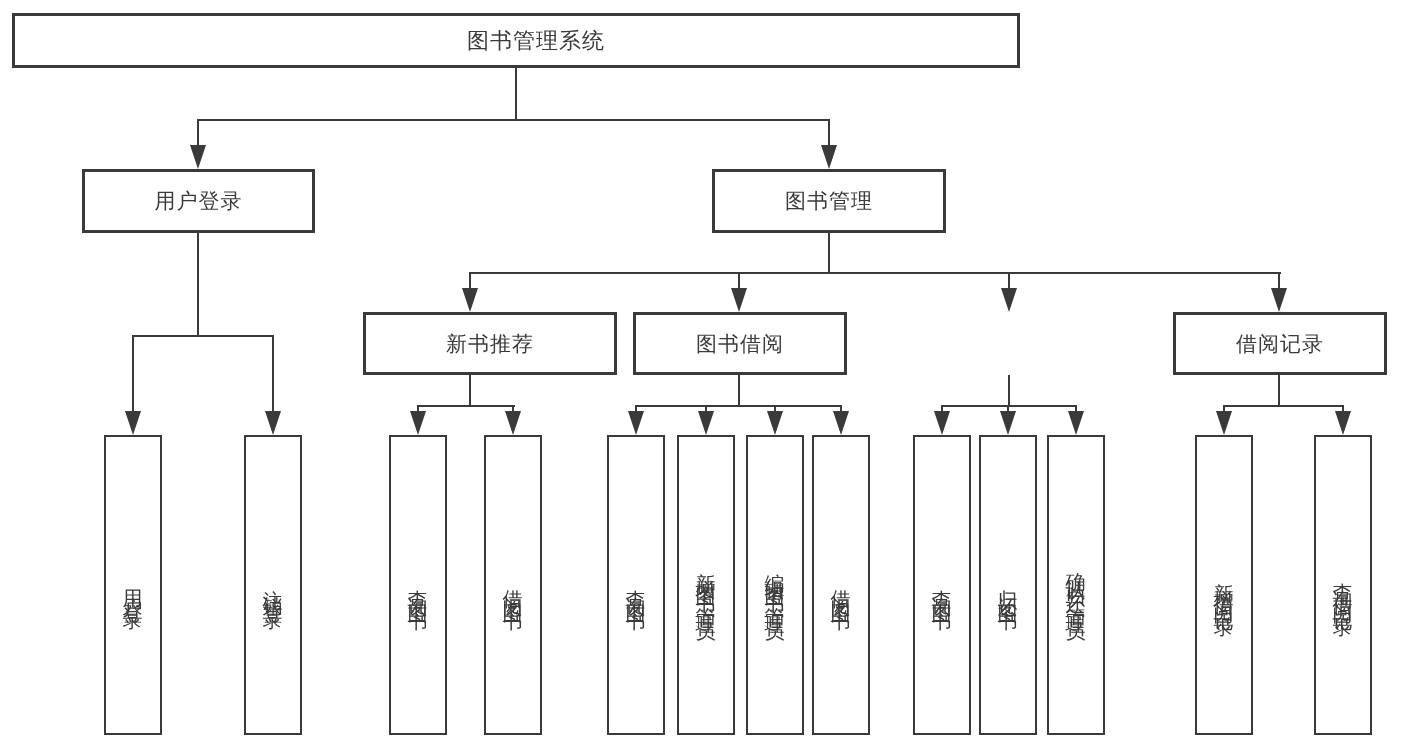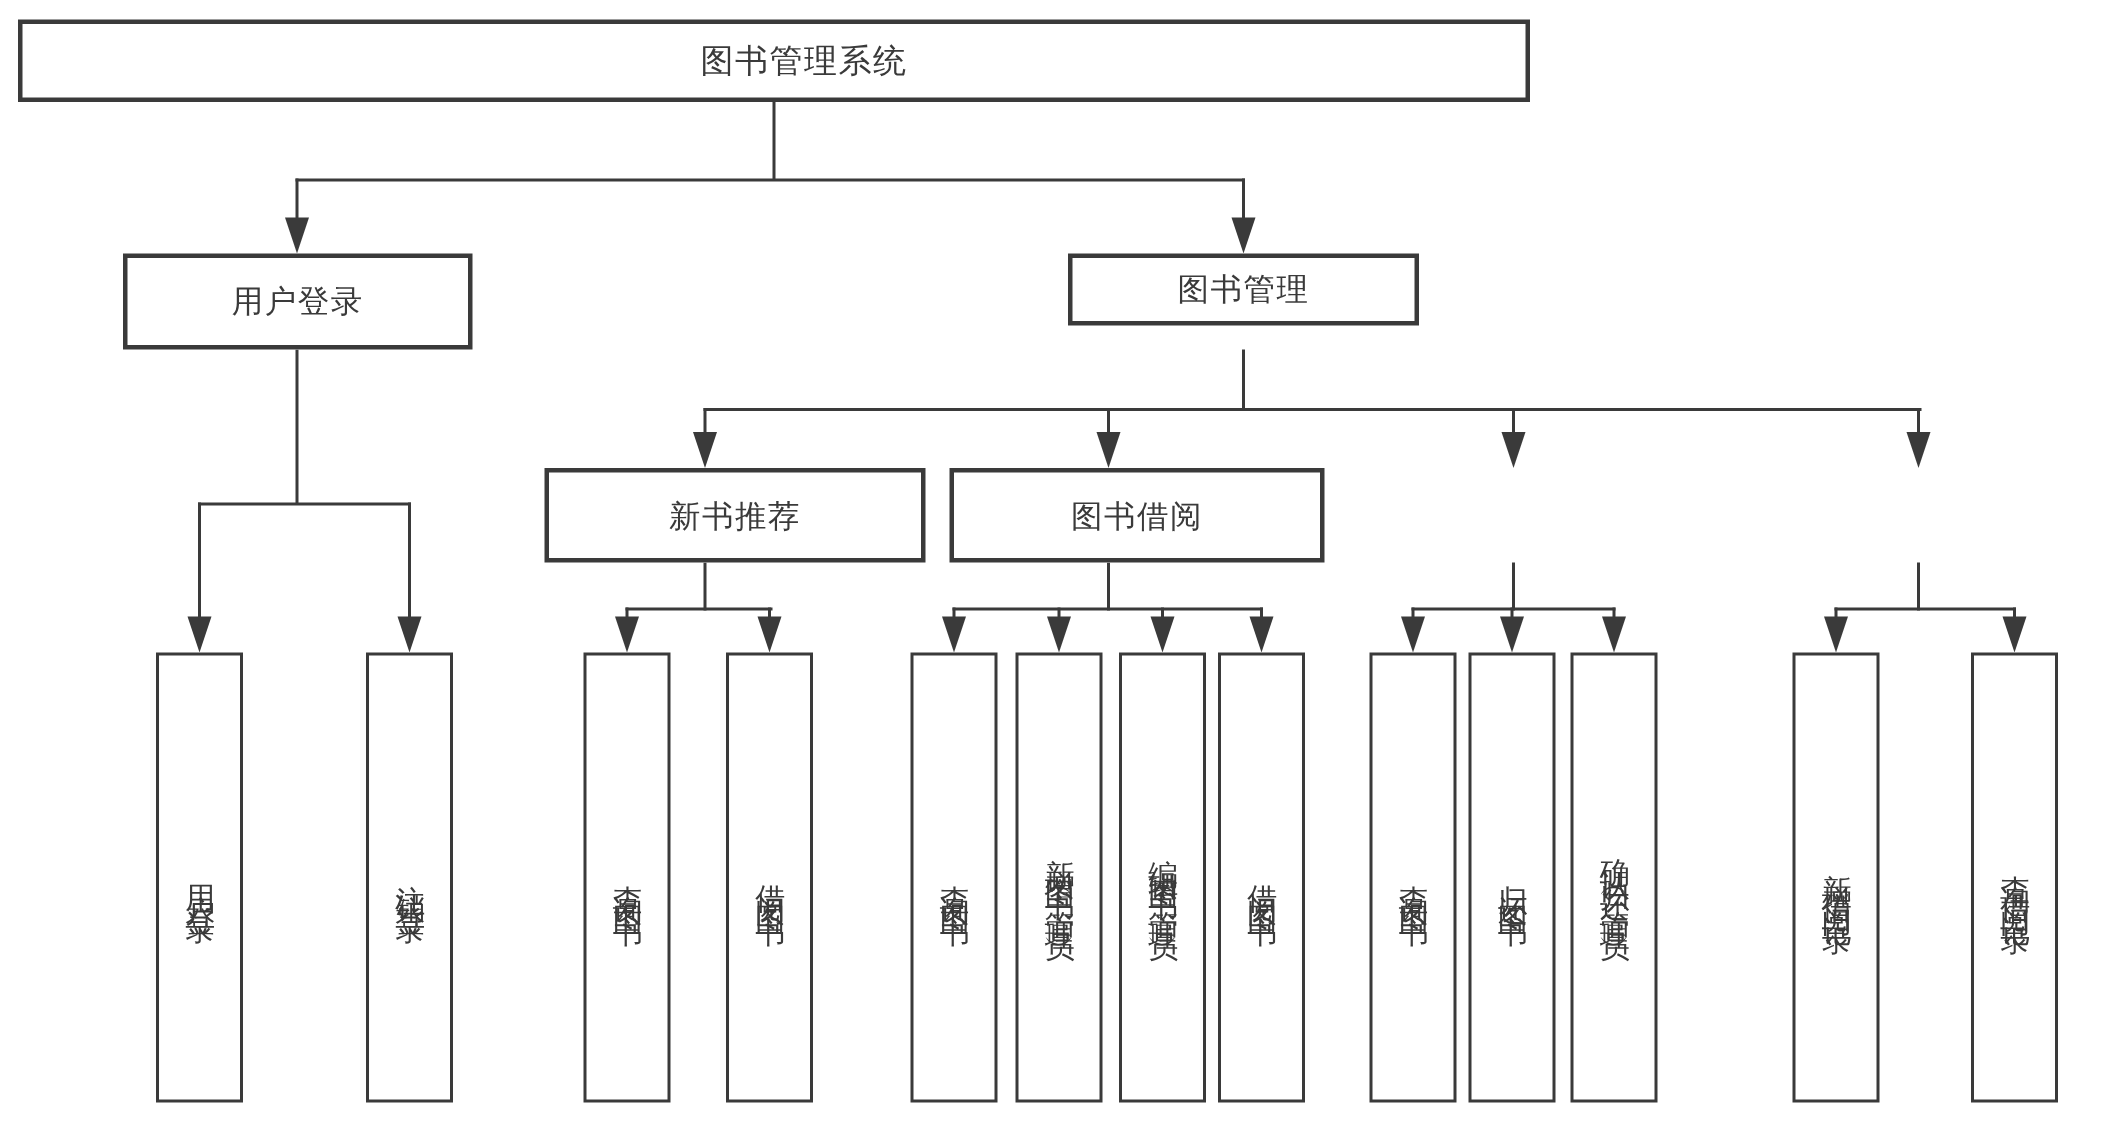--- a/index.html
+++ b/index.html
@@ -55,42 +55,43 @@
   <div class="box hbox root" style="left:12px; top:13px; width:1008px; height:55px;padding-left:40px;">图书管理系统</div>
 
   <div class="ln" style="left:515px; top:68px; width:2px; height:52px;"></div>
   <div class="ln" style="left:197px; top:119px; width:633px; height:2px;"></div>
   <div class="ln" style="left:197px; top:119px; width:2px; height:30px;"></div>
   <div class="arr" style="left:190px; top:145px;"></div>
   <div class="ln" style="left:828px; top:119px; width:2px; height:30px;"></div>
   <div class="arr" style="left:821px; top:145px;"></div>
 
   <div class="box hbox" style="left:82px; top:169px; width:233px; height:64px;">用户登录</div>
-  <div class="box hbox" style="left:712px; top:169px; width:234px; height:48px;">图书管理</div>
+  <div class="box hbox" style="left:712px; top:169px; width:234px; height:64px;">图书管理</div>
 
   <div class="ln" style="left:197px; top:233px; width:2px; height:103px;"></div>
   <div class="ln" style="left:132px; top:335px; width:142px; height:2px;"></div>
   <div class="ln" style="left:132px; top:335px; width:2px; height:80px;"></div>
   <div class="arr" style="left:125px; top:411px;"></div>
   <div class="ln" style="left:272px; top:335px; width:2px; height:80px;"></div>
   <div class="arr" style="left:265px; top:411px;"></div>
 
   <div class="ln" style="left:828px; top:233px; width:2px; height:41px;"></div>
   <div class="ln" style="left:469px; top:272px; width:812px; height:2px;"></div>
   <div class="ln" style="left:469px; top:272px; width:2px; height:20px;"></div>
   <div class="arr" style="left:462px; top:288px;"></div>
   <div class="ln" style="left:738px; top:272px; width:2px; height:20px;"></div>
   <div class="arr" style="left:731px; top:288px;"></div>
   <div class="ln" style="left:1008px; top:272px; width:2px; height:20px;"></div>
   <div class="arr" style="left:1001px; top:288px;"></div>
   <div class="ln" style="left:1278px; top:272px; width:2px; height:20px;"></div>
   <div class="arr" style="left:1271px; top:288px;"></div>
 
   <div class="box hbox" style="left:363px; top:312px; width:254px; height:63px;">新书推荐</div>
-  <div class="box hbox" style="left:633px; top:312px; width:250px; height:63px;">图书借阅</div>
+  <div class="box hbox" style="left:633px; top:312px; width:214px; height:63px;">图书借阅</div>
+  <div class="box hbox" style="left:1173px; top:312px; width:214px; height:63px;">借阅记录</div>
 
   <div class="ln" style="left:469px; top:375px; width:2px; height:32px;"></div>
   <div class="ln" style="left:417px; top:405px; width:98px; height:2px;"></div>
   <div class="ln" style="left:417px; top:405px; width:2px; height:10px;"></div>
   <div class="arr" style="left:410px; top:411px;"></div>
   <div class="ln" style="left:512px; top:405px; width:2px; height:10px;"></div>
   <div class="arr" style="left:505px; top:411px;"></div>
 
   <div class="ln" style="left:738px; top:375px; width:2px; height:32px;"></div>
   <div class="ln" style="left:635px; top:405px; width:207px; height:2px;"></div>

